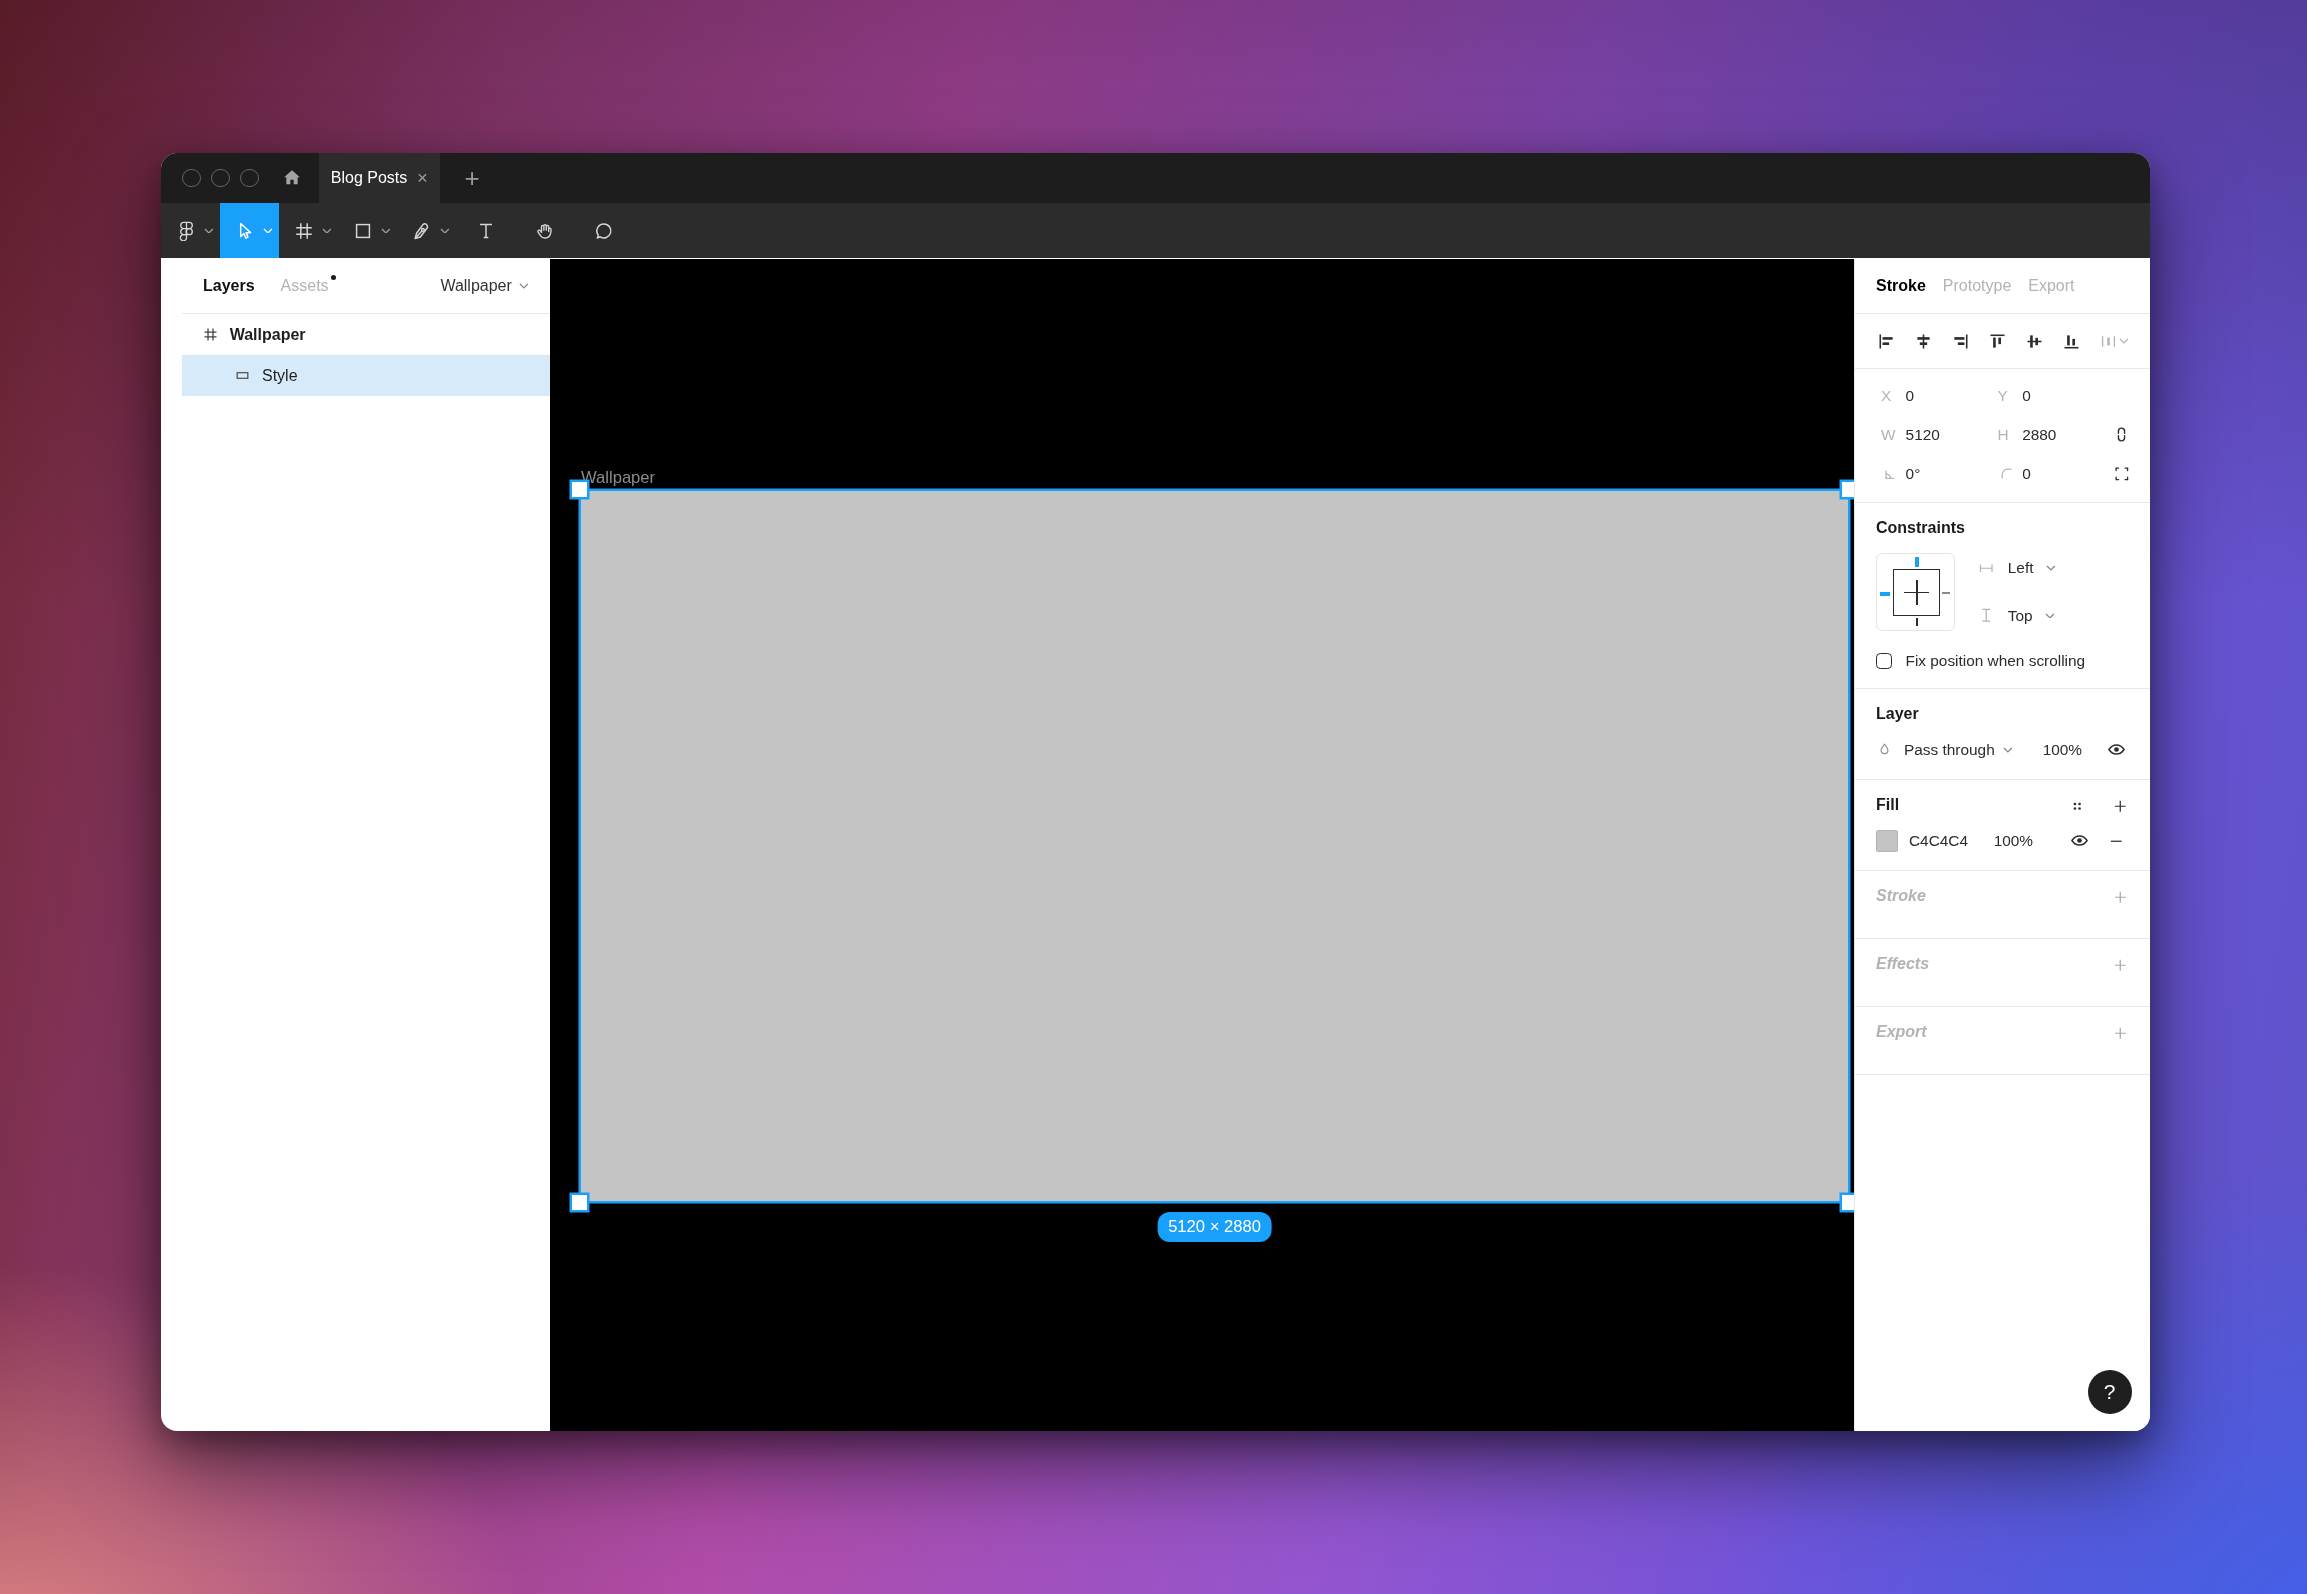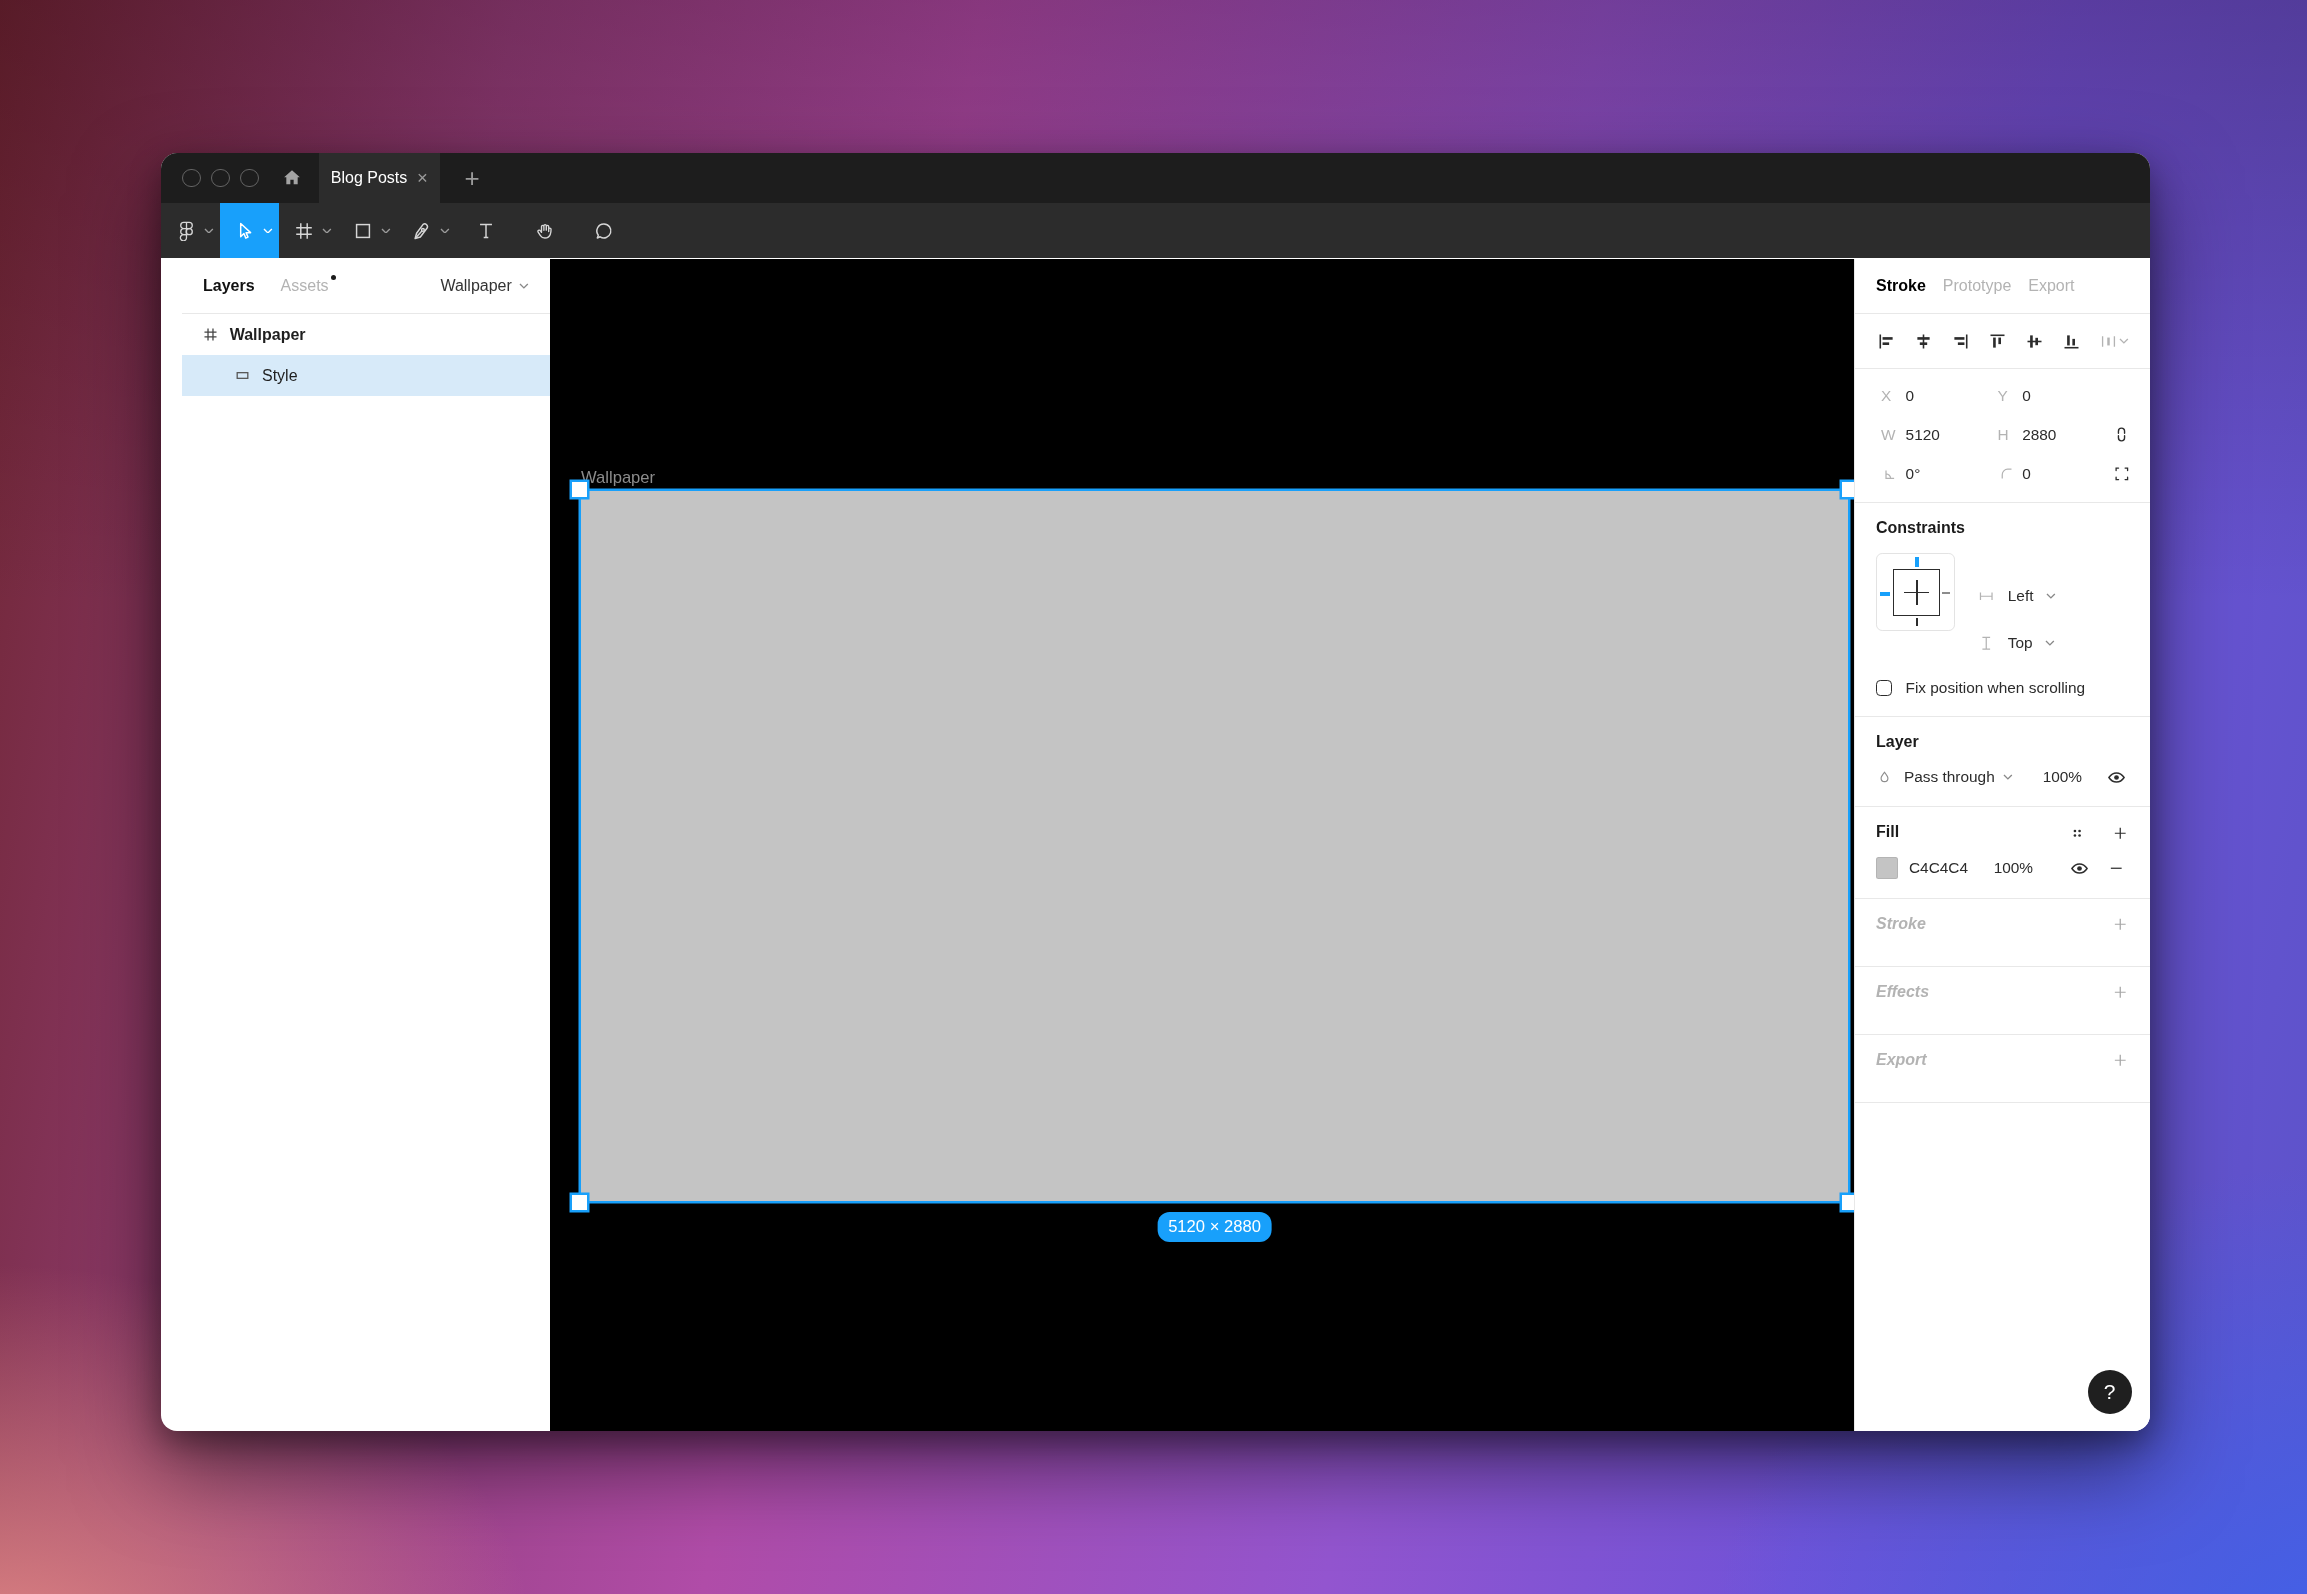--- a/index.html
+++ b/index.html
@@ -86,21 +86,21 @@
   .c-diagram{width:79px;height:78px;border:0.9px solid #e3e3e3;border-radius:6.2px;position:relative;flex:none;}
   .c-square{position:absolute;left:16px;top:15.4px;width:47px;height:47px;border:1.5px solid #2c2c2c;}
   .c-plus-h{position:absolute;left:27px;top:38px;width:24.6px;height:1.5px;background:#2c2c2c;}
   .c-plus-v{position:absolute;left:39px;top:26.5px;width:1.5px;height:24.6px;background:#2c2c2c;}
   .c-tick{position:absolute;background:#8c8c8c;}
   .c-tick.top{left:38px;top:3.1px;width:3.7px;height:9.8px;background:var(--accent);}
   .c-tick.left{left:3.1px;top:38px;width:9.8px;height:3.7px;background:var(--accent);}
   .c-tick.right{right:3.7px;top:38px;width:8.6px;height:1.8px;}
   .c-tick.bottom{left:39px;bottom:3.7px;width:1.8px;height:8.6px;background:#2c2c2c;}
   .c-drops{display:flex;flex-direction:column;justify-content:space-between;padding:6.2px 0;}
-  .c-drop{display:flex;align-items:center;gap:12.3px;color:#2c2c2c;margin-top:28px;}
+  .c-drop{display:flex;align-items:center;gap:12.3px;color:#2c2c2c;}
   .c-drop .cicon{color:#b3b3b3;display:flex;}
   .c-drop .chev{width:9.8px;color:#888;}
   .fix-row{display:flex;align-items:center;gap:13.5px;margin-top:21px;color:#2c2c2c;}
   .checkbox{width:16px;height:16px;border:1.4px solid #2c2c2c;border-radius:4.3px;flex:none;}
   
   .prop-row{display:flex;align-items:center;margin-top:16px;}
   .prop-row .chev{width:9.8px;color:#888;margin-left:8.6px;}
   .row-label{color:#2c2c2c;}
   .spacer{flex:1;}
   .opacity{color:#2c2c2c;margin-right:21px;}

